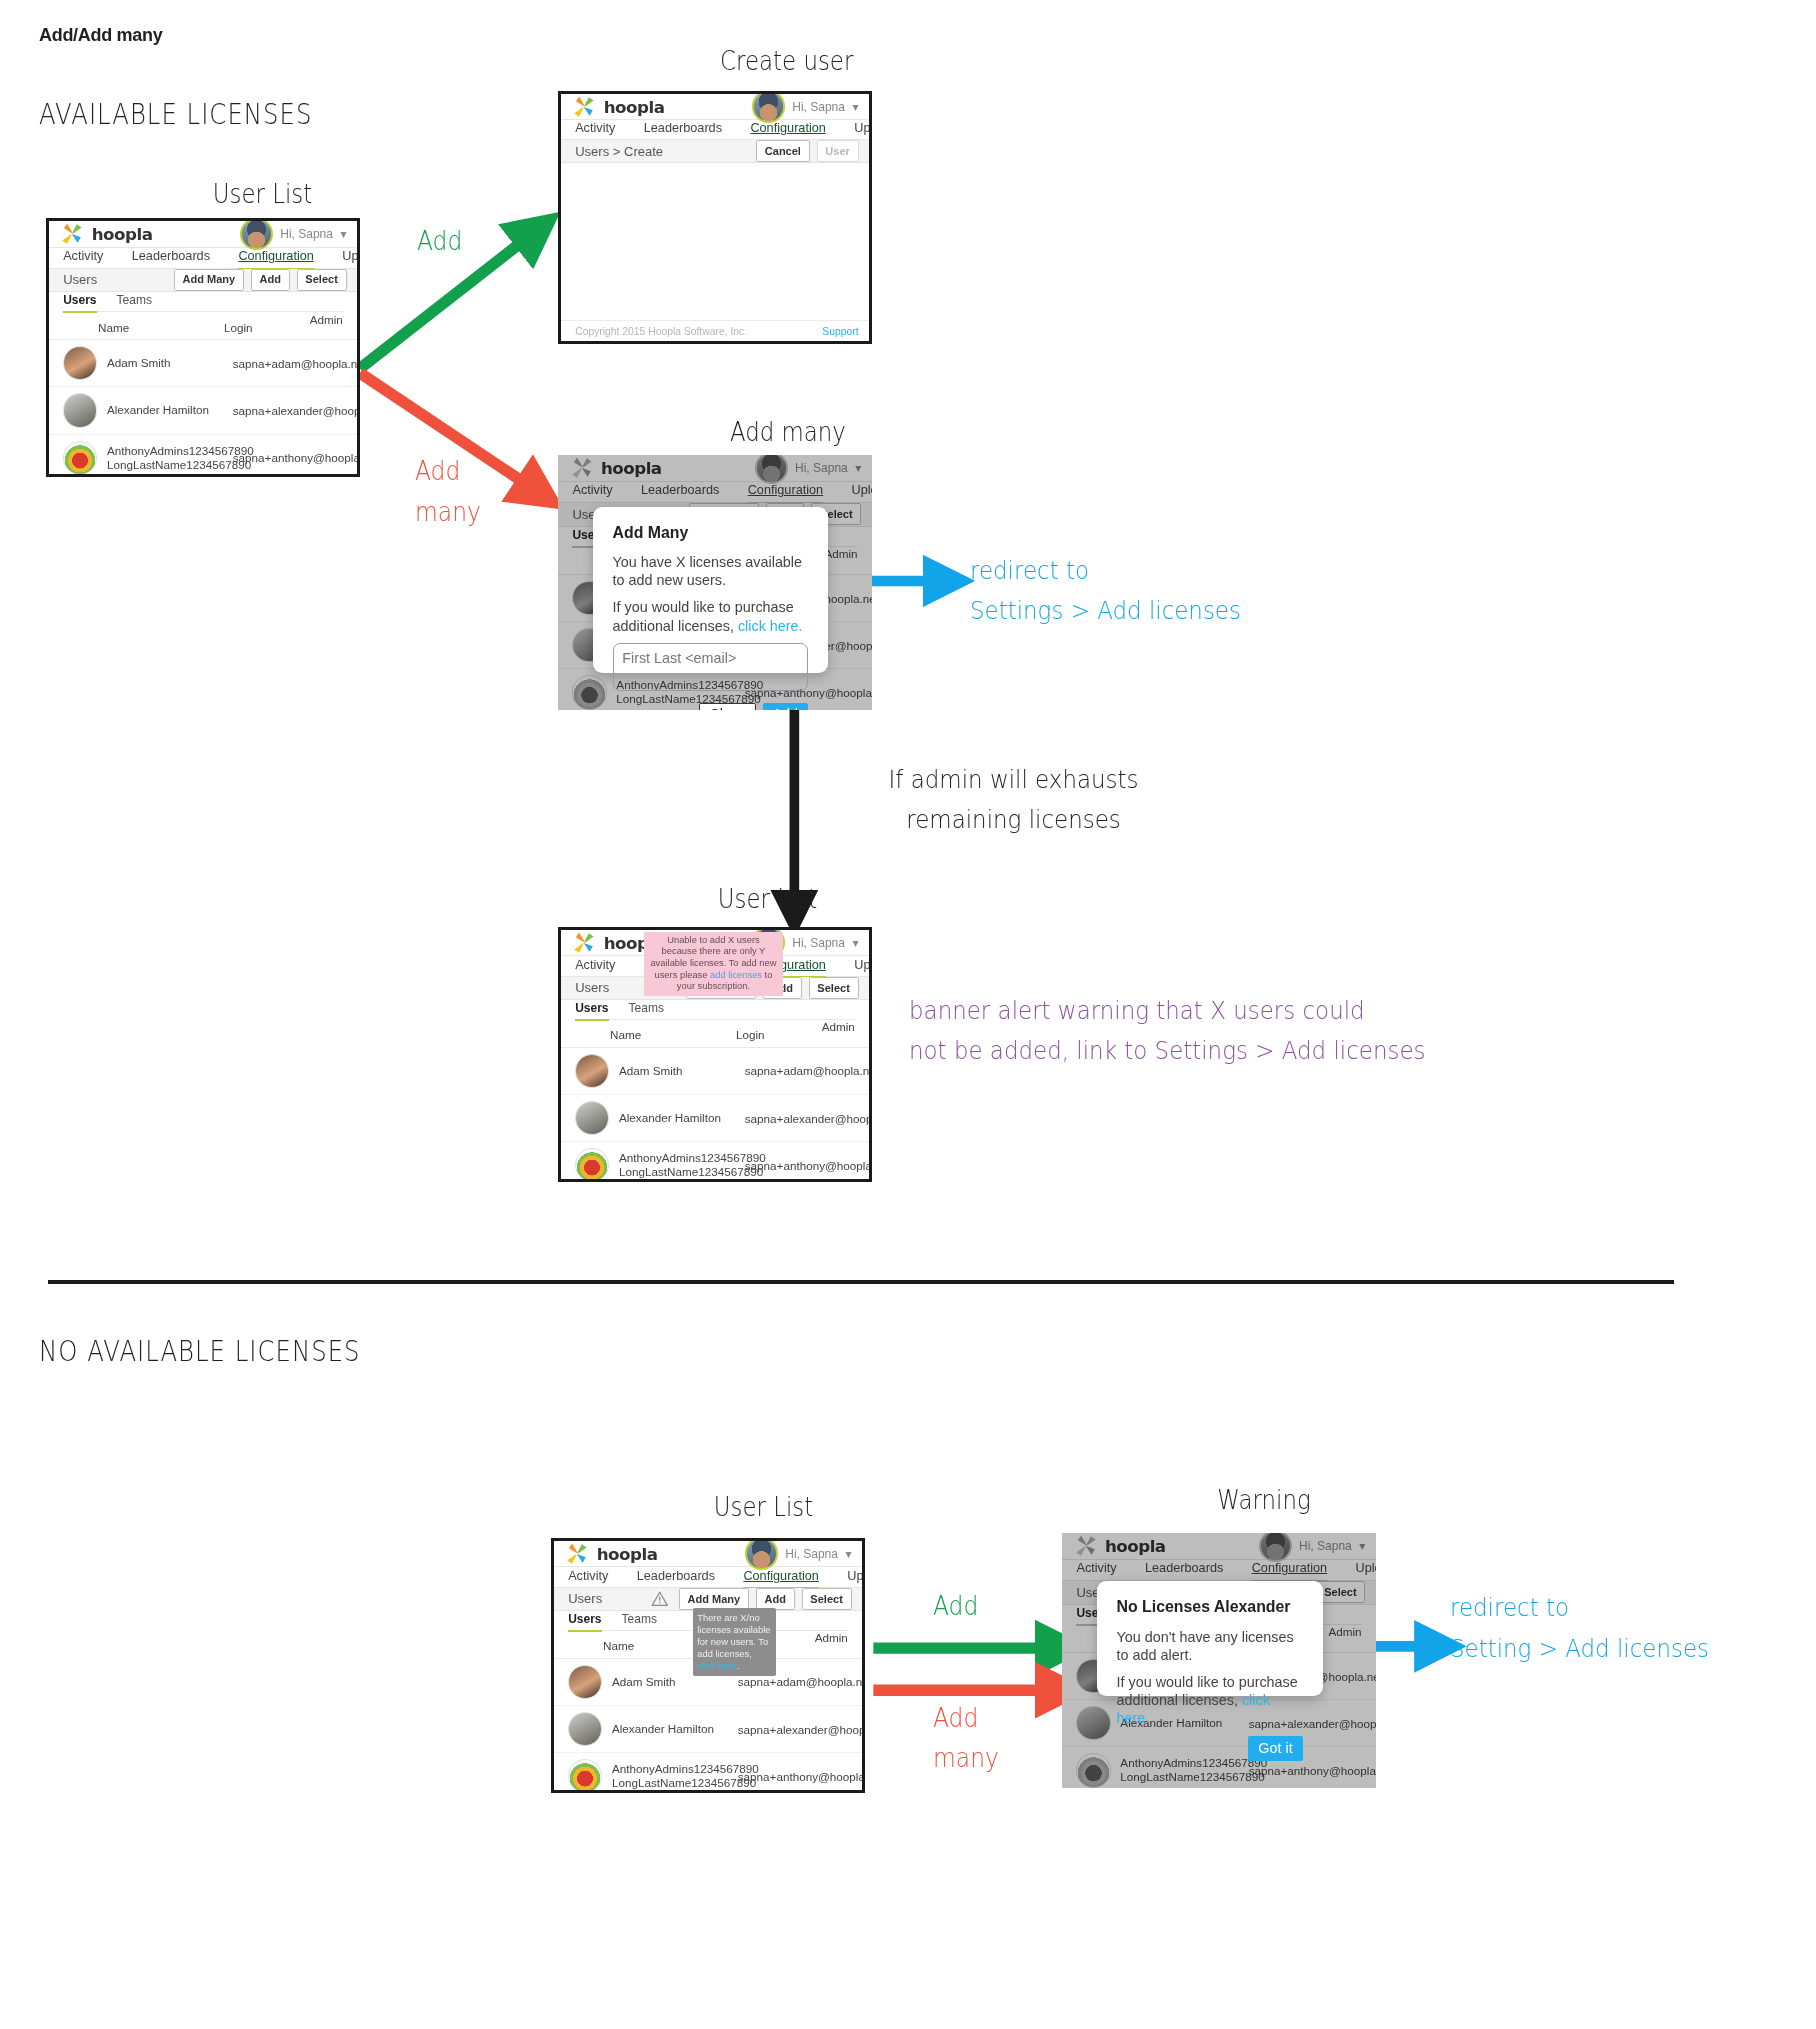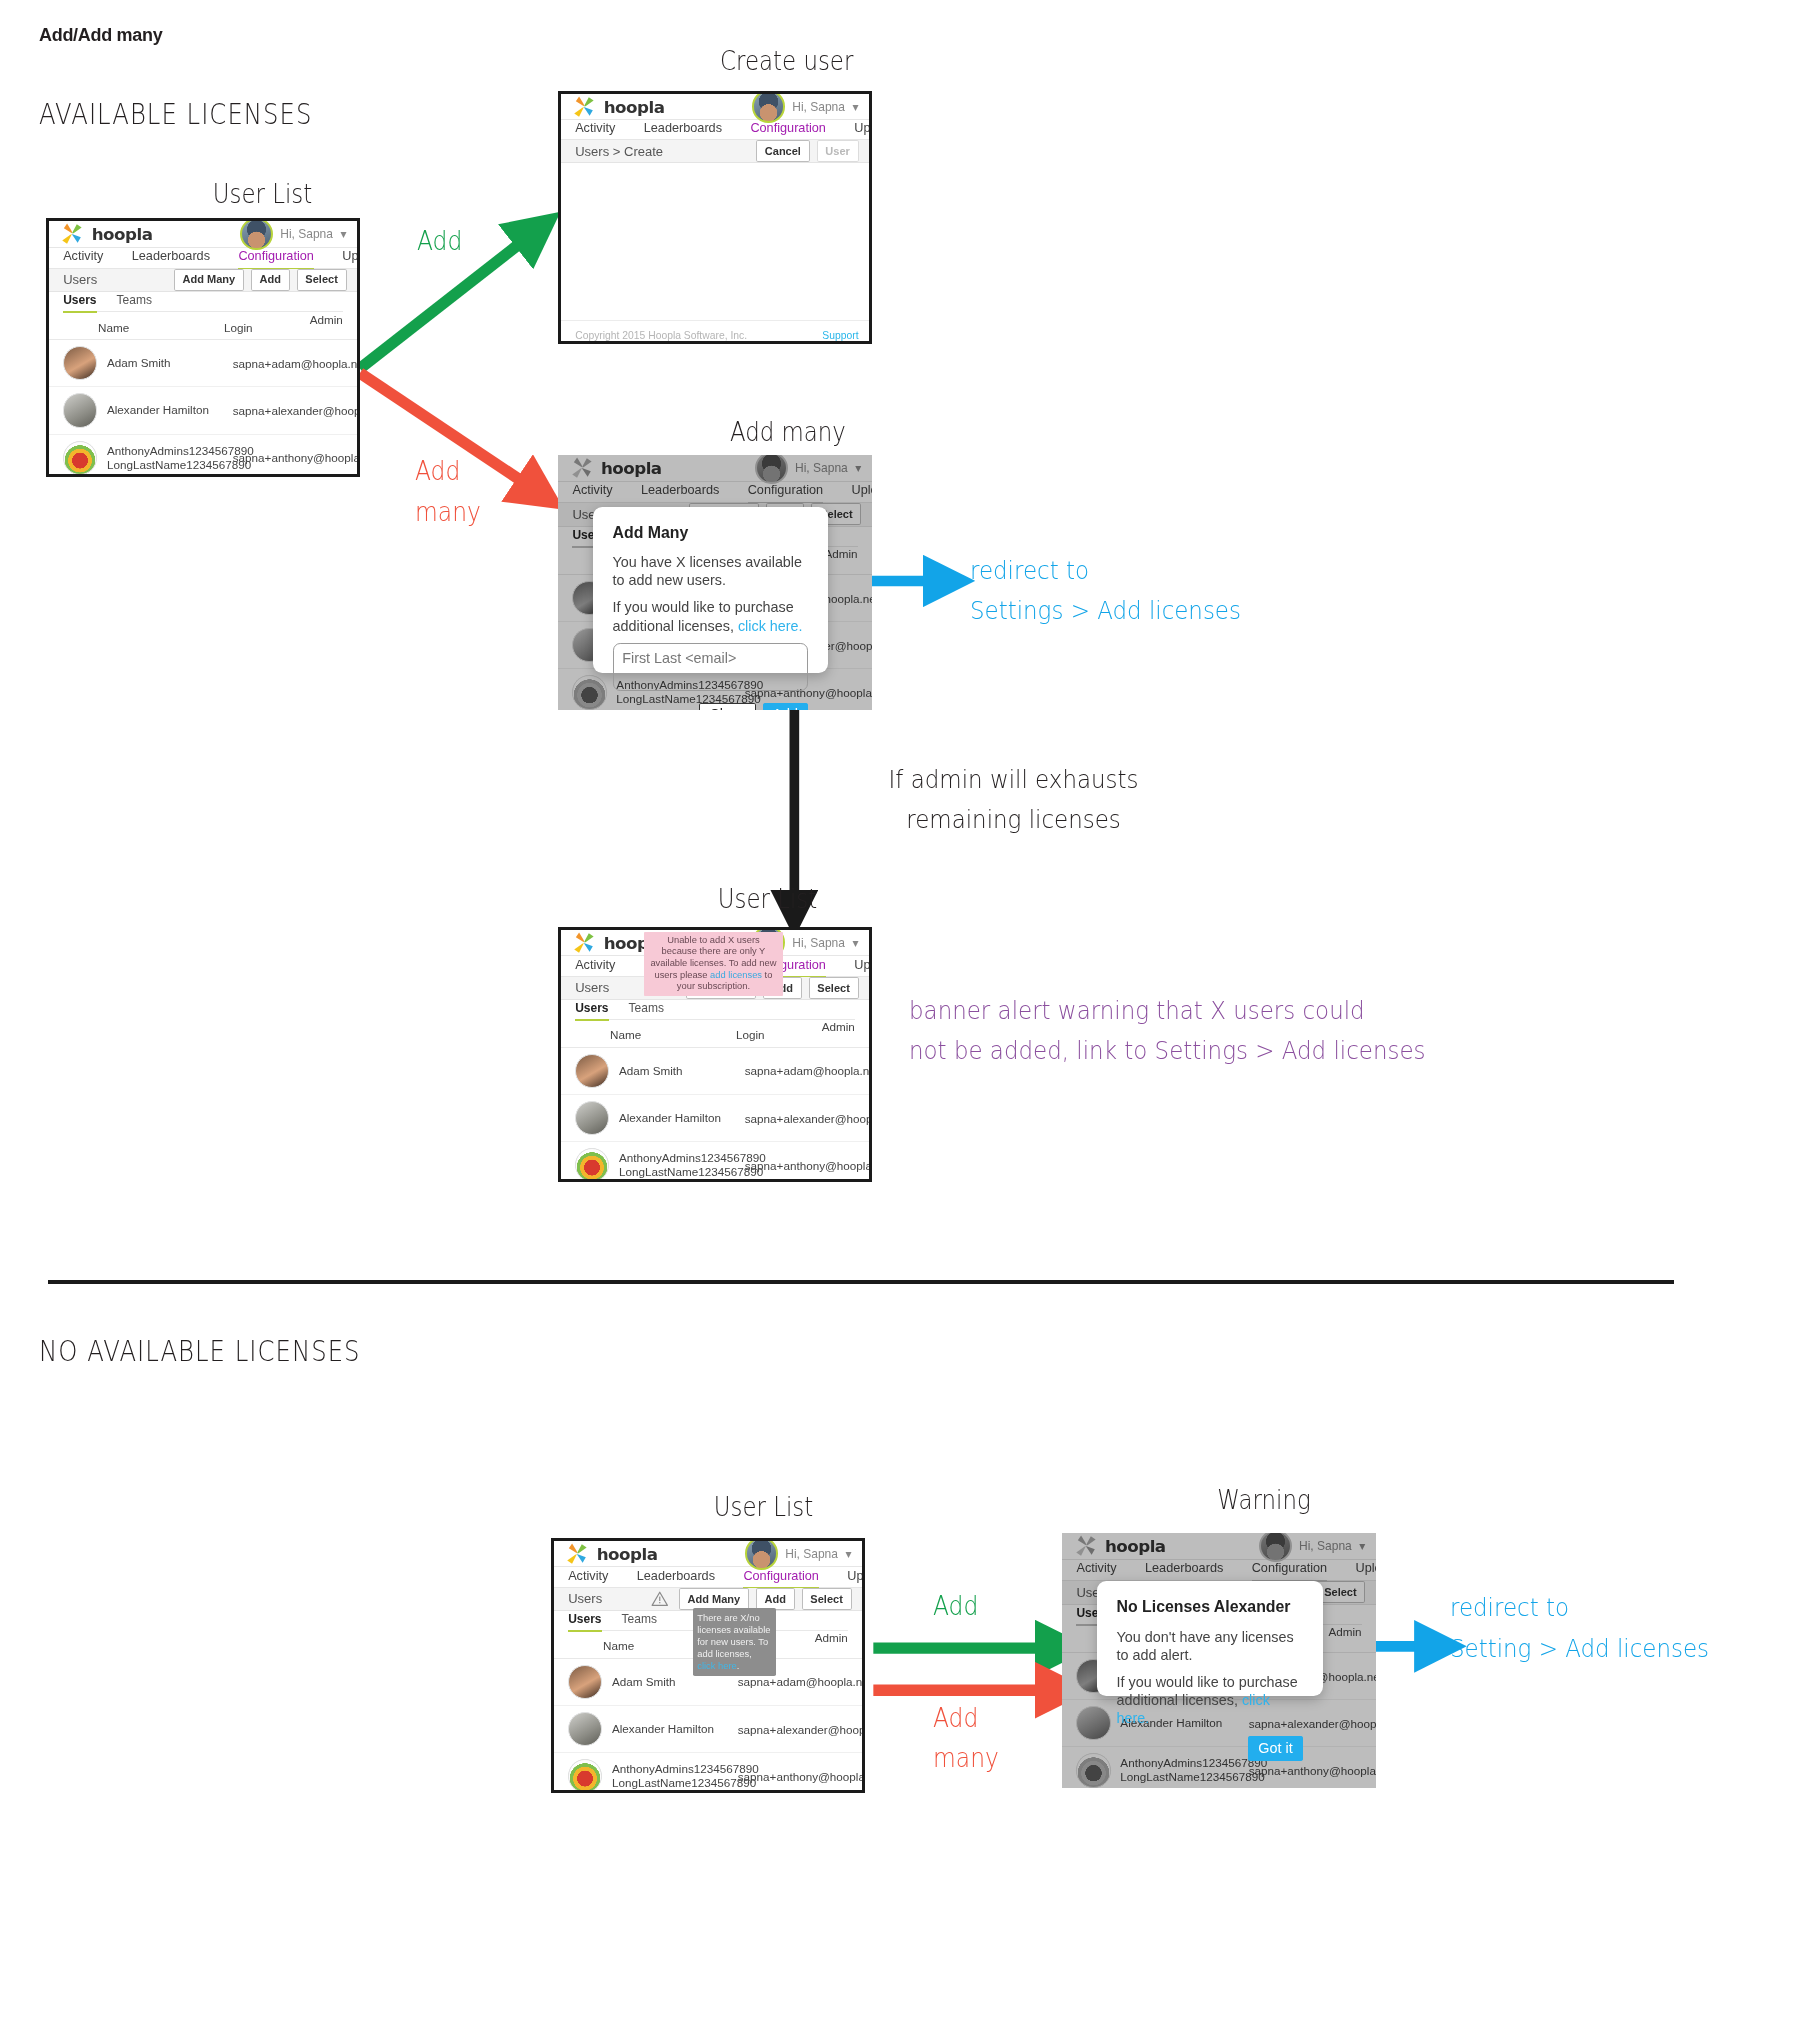--- a/index.html
+++ b/index.html
@@ -75,21 +75,21 @@
       linear-gradient(160deg,#8aa2b5,#4c6073);
     flex:none;
   }
   .greeting{ font-size:0.72em; color:#888; white-space:nowrap; }
 
   .navbar{
     display:flex; gap:1.7em; padding:0 4.6%; height:8.2%;
     align-items:center; border-bottom:0.9px solid #e6e6e6; background:#fff;
   }
   .navitem{ font-size:0.76em; color:#444; white-space:nowrap; position:relative; padding-bottom:0.25em;}
-  .navitem.active{ color:#a21caf; }
+  .navitem.active{ color:#14532d;text-decoration:underline; }
   .navitem.active:after{
     content:""; position:absolute; left:0; right:0; bottom:-0.28em;
     height:0.17em; background:#b5cf3e;
   }
 
   .subbar{
     display:flex; align-items:center; padding:0 3.4% 0 4.6%;
     height:9.3%; background:#f4f4f4; border-bottom:0.9px solid #e4e4e4;
     position:relative;
   }
@@ -132,21 +132,21 @@
     border:0.09em solid #e2e2e2; background:#9aa6af;
   }
   .av1{ background-image:linear-gradient(150deg,#7c5b44,#d8a27c 55%,#3b2a20); }
   .av2{ background-image:linear-gradient(150deg,#cfcfcb,#8e8e87 60%,#5e5e57); }
   .av3{ background-image:radial-gradient(circle at 50% 58%,#d83a2e 0 32%,#f3b52c 33% 48%,#7fbf4d 49% 62%,#fdfdfd 63%); }
   .cell-name{ font-size:0.7em; color:#444; margin-left:3.4%; width:45%; line-height:1.22; }
   .cell-login{ font-size:0.7em; color:#444; width:36%; }
 
   .app-footer{
     position:absolute; left:0; right:0; bottom:0; height:8.4%;
-    display:flex; align-items:flex-end; padding:0 3.4% 0 4.6%;
+    display:flex; align-items:center; padding:0 3.4% 0 4.6%;
     border-top:0.9px solid #ececec; background:#fff;
   }
   .copyright{ font-size:0.62em; color:#b5b5b5; white-space:nowrap; }
   .support{ margin-left:auto; font-size:0.62em; color:#29b6ea; }
 
   
   .form{ padding:0.95em 4.6%; }
   .flabel{ font-size:0.66em; font-weight:bold; color:#333; margin-bottom:0.3em; }
   .finput{
     width:37%; height:1.75em; border:0.9px solid #cfcfcf; background:#fff;

